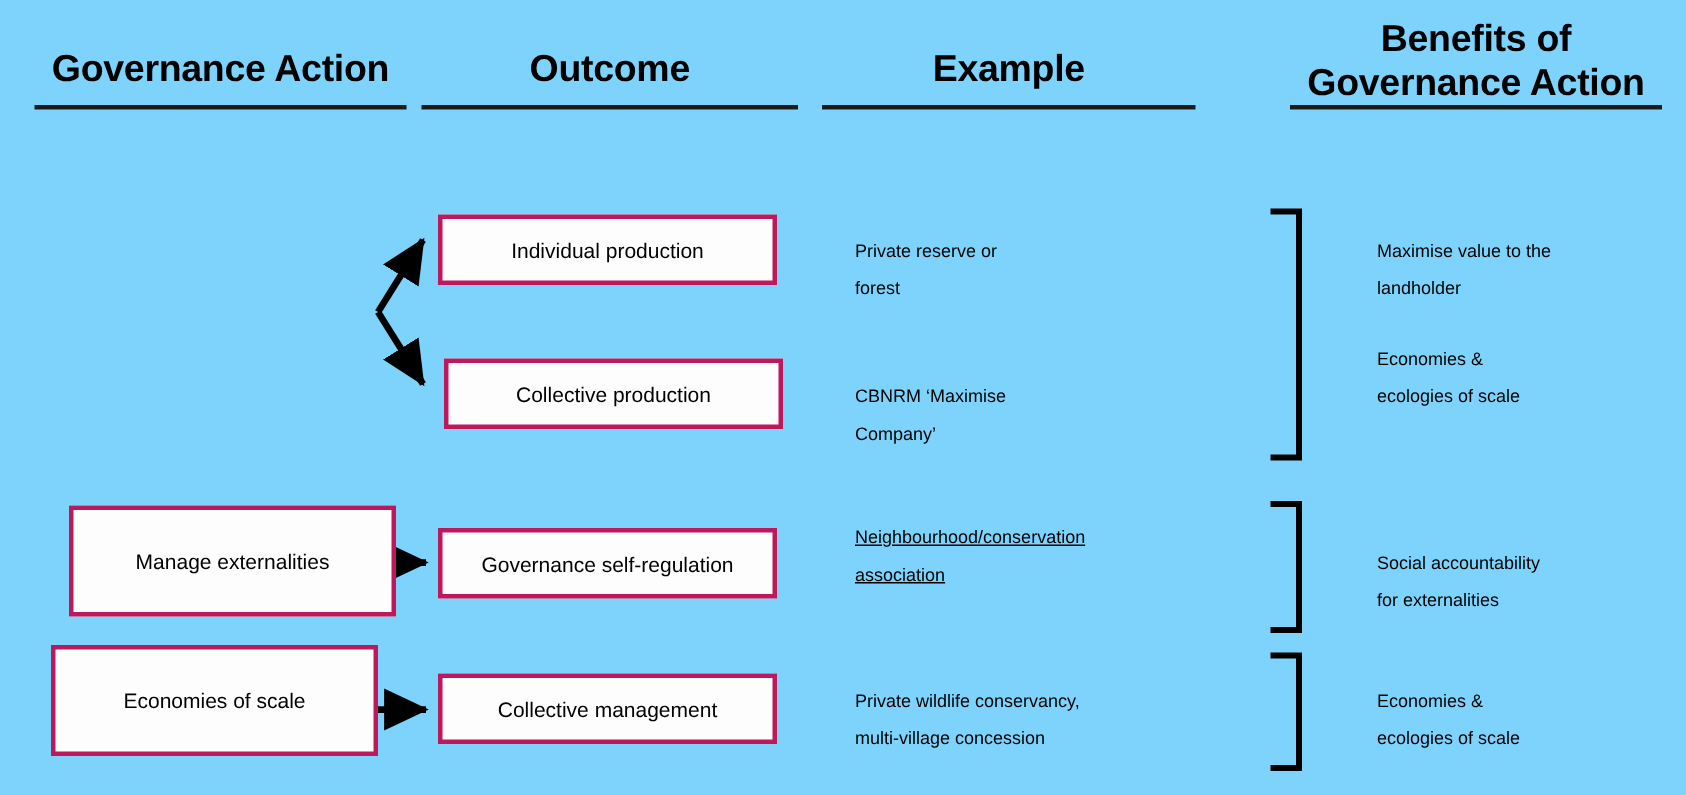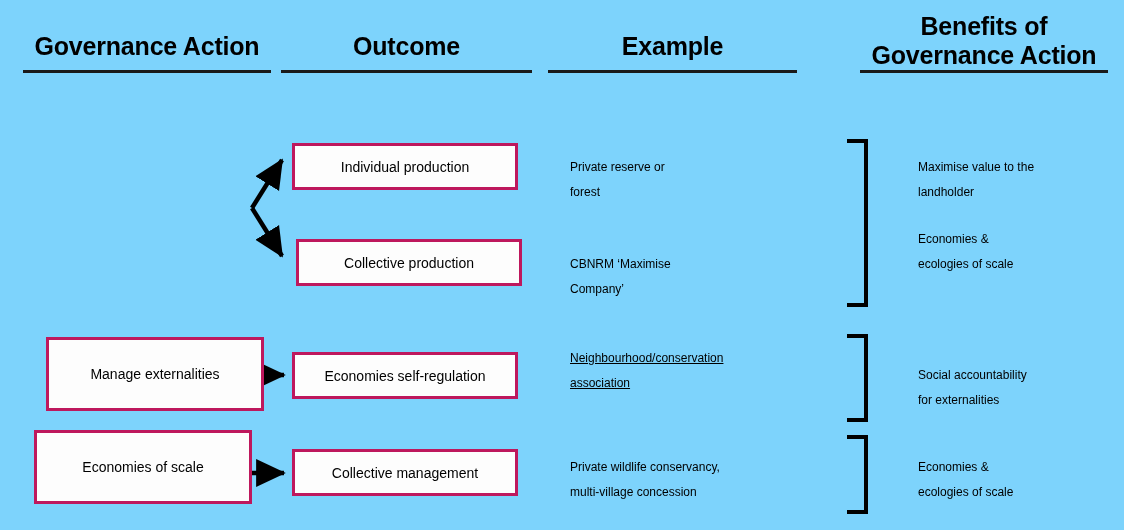--- a/index.html
+++ b/index.html
@@ -126,21 +126,21 @@
 Company’</div>
 
   <div class="textblock" style="left:918px; top:155px; width:200px;">Maximise value to the
 landholder</div>
 
   <div class="textblock" style="left:918px; top:227px; width:200px;">Economies &amp;
 ecologies of scale</div>
 
   <div class="node left-pad" style="left:34px; top:337px; width:218px; height:74px;margin-left:12px;">Manage externalities</div>
 
-  <div class="node" style="left:292px; top:352px; width:226px; height:47px;">Economies self-regulation</div>
+  <div class="node" style="left:292px; top:352px; width:226px; height:47px;">Governance self-regulation</div>
 
   <div class="textblock" style="left:570px; top:346px; width:290px;text-decoration:underline;">Neighbourhood/conservation
 association</div>
 
   <div class="textblock" style="left:918px; top:363px; width:200px;">Social accountability
 for externalities</div>
 
   <div class="node left-pad" style="left:34px; top:430px; width:218px; height:74px;">Economies of scale</div>
 
   <div class="node" style="left:292px; top:449px; width:226px; height:47px;">Collective management</div>

